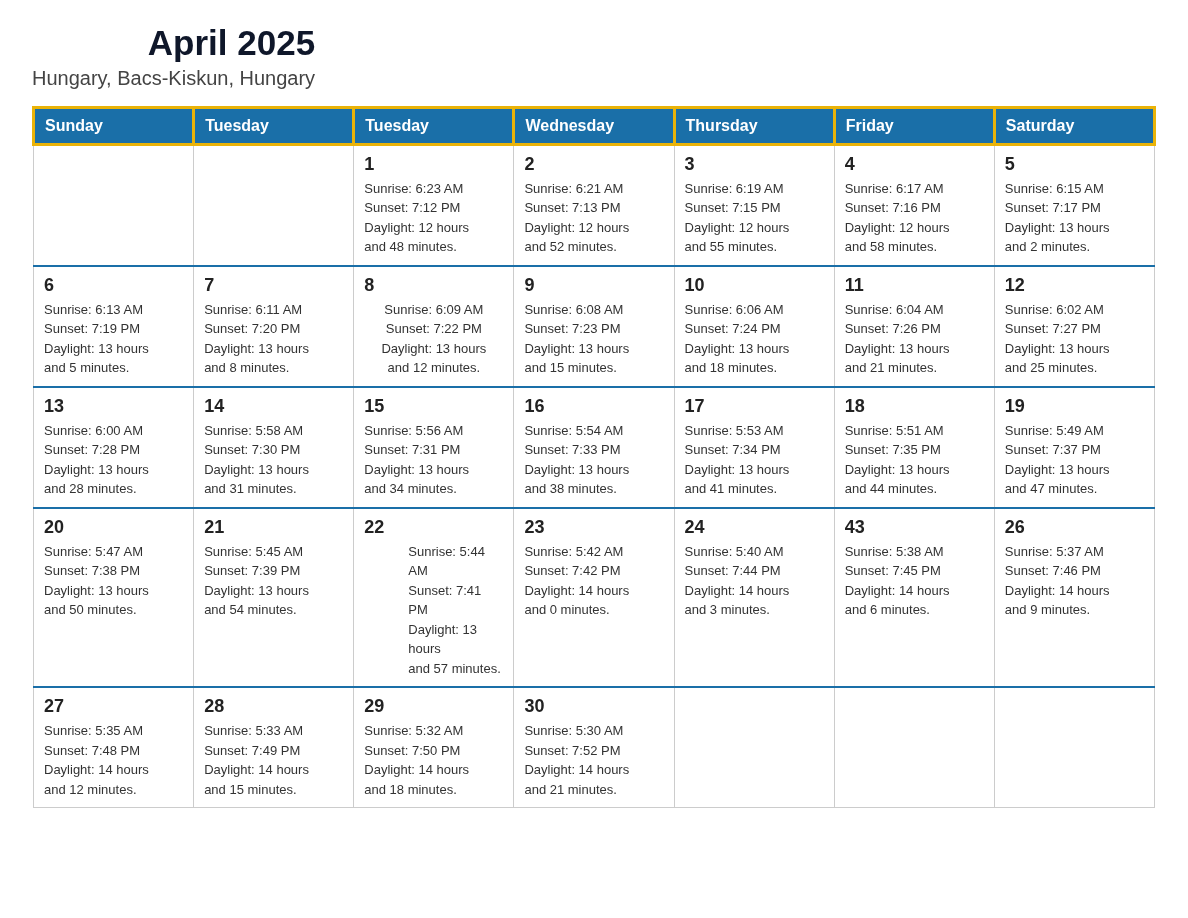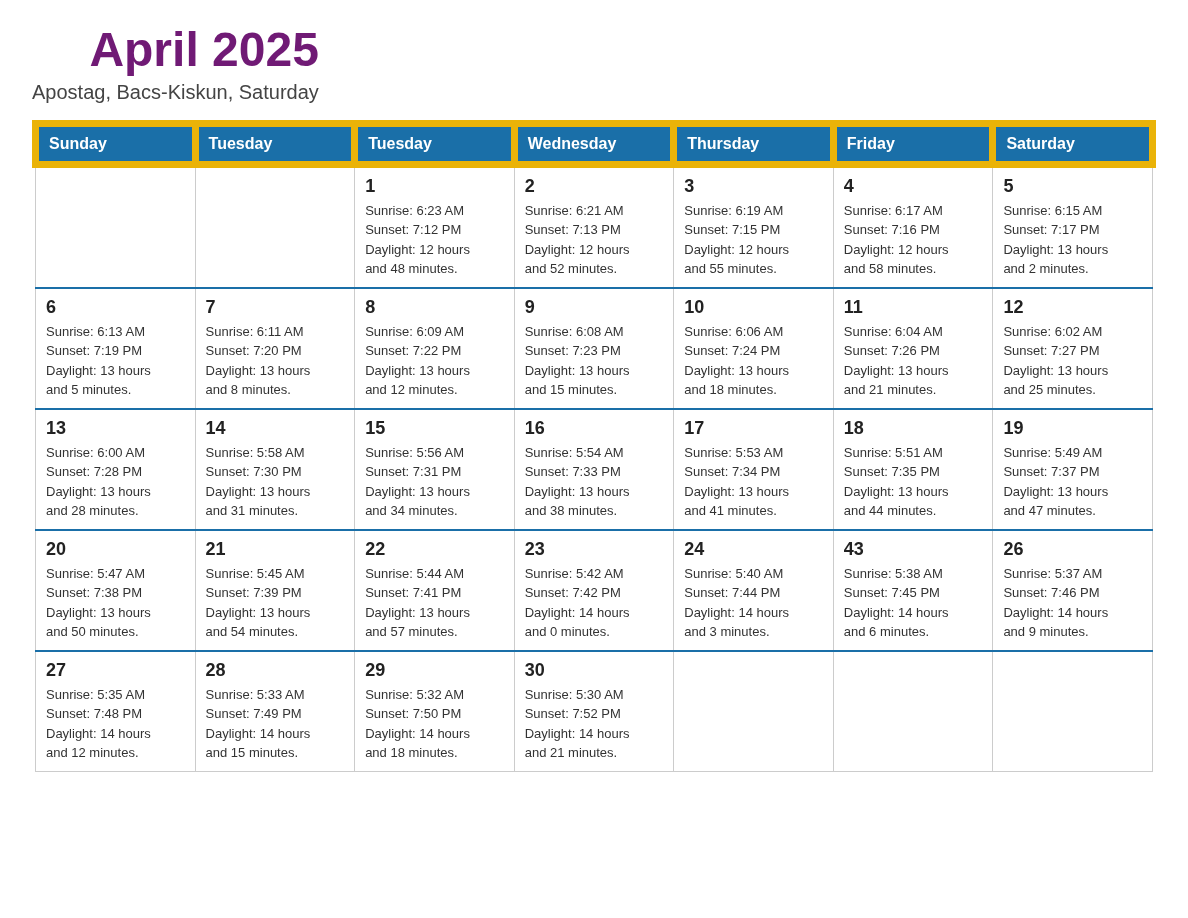--- a/index.html
+++ b/index.html
@@ -14,43 +14,43 @@
     .header {
       display: flex;
       justify-content: space-between;
       align-items: flex-start;
       margin-bottom: 8px;
     }
     .title-block {
       text-align: right;
     }
     .title-block h1 {
-      font-size: 48px;
-      font-weight: bold;
-      color: #701a75;
+      font-size: 35px;
+      font-weight: bold;
+      color: #0f172a;
       line-height: 1.1;
     }
     .title-block .subtitle {
       font-size: 20px;
       color: #444;
       margin-top: 4px;
     }
     .calendar-table {
       width: 100%;
       border-collapse: collapse;
       margin-top: 16px;
     }
     .calendar-table th {
       background-color: #1a6fa8;
       color: #fff;
       font-size: 16px;
       font-weight: bold;
       padding: 8px 10px;
       text-align: left;
-      border: 7px solid #eab308;
+      border: 3px solid #eab308;
     }
     .calendar-table td {
       vertical-align: top;
       padding: 8px 10px;
       border: 1px solid #ccc;
       border-top: 2px solid #1a6fa8;
       font-size: 13px;
       color: #333;
       width: calc(100% / 7);
       min-height: 100px;
@@ -101,21 +101,21 @@
       font-weight: bold;
       color: #1a6fa8;
     }
   </style>
 </head>
 <body>
 
 <div class="header">
   <div class="title-block">
     <h1>April 2025</h1>
-    <div class="subtitle">Apostag, Bacs-Kiskun, Saturday</div>
+    <div class="subtitle">Hungary, Bacs-Kiskun, Hungary</div>
   </div>
 </div>
 
 <table class="calendar-table">
   <thead>
     <tr>
     <th>Sunday</th>
         <th>Tuesday</th>
         <th>Tuesday</th>
         <th>Wednesday</th>
@@ -174,21 +174,21 @@
         </td>
         <td>
           <span class="day-number">7</span>
           <div class="day-info" style="white-space: pre-line;">Sunrise: 6:11 AM
 Sunset: 7:20 PM
 Daylight: 13 hours
 and 8 minutes.</div>
         </td>
         <td>
           <span class="day-number">8</span>
-          <div class="day-info" style="white-space: pre-line;">Sunrise: 6:09 AM
+          <div class="day-info" style="white-space: pre-line; text-align: center;">Sunrise: 6:09 AM
 Sunset: 7:22 PM
 Daylight: 13 hours
 and 12 minutes.</div>
         </td>
         <td>
           <span class="day-number">9</span>
           <div class="day-info" style="white-space: pre-line;">Sunrise: 6:08 AM
 Sunset: 7:23 PM
 Daylight: 13 hours
 and 15 minutes.</div>
@@ -276,21 +276,21 @@
         </td>
         <td>
           <span class="day-number">21</span>
           <div class="day-info" style="white-space: pre-line;">Sunrise: 5:45 AM
 Sunset: 7:39 PM
 Daylight: 13 hours
 and 54 minutes.</div>
         </td>
         <td>
           <span class="day-number">22</span>
-          <div class="day-info" style="white-space: pre-line;">Sunrise: 5:44 AM
+          <div class="day-info" style="white-space: pre-line; margin-left: 44px;">Sunrise: 5:44 AM
 Sunset: 7:41 PM
 Daylight: 13 hours
 and 57 minutes.</div>
         </td>
         <td>
           <span class="day-number">23</span>
           <div class="day-info" style="white-space: pre-line;">Sunrise: 5:42 AM
 Sunset: 7:42 PM
 Daylight: 14 hours
 and 0 minutes.</div>

